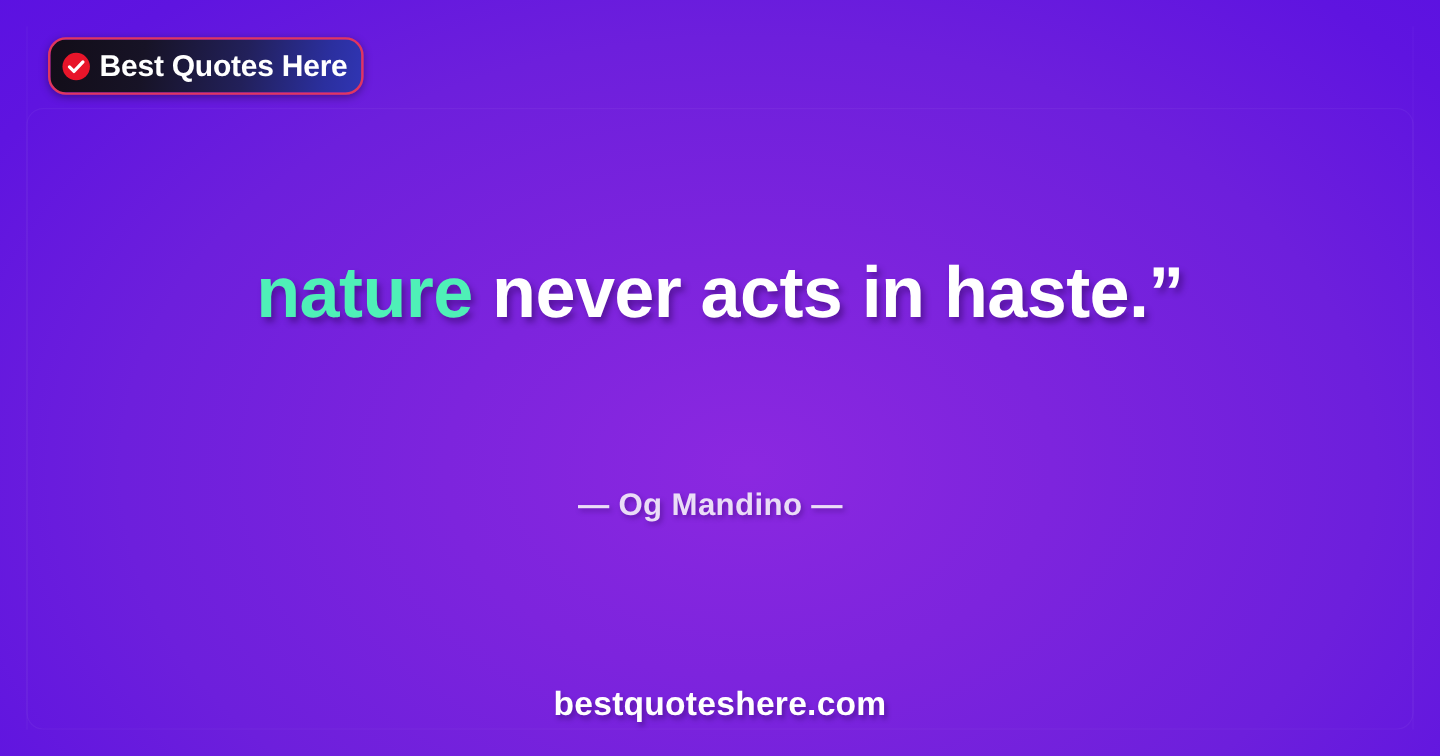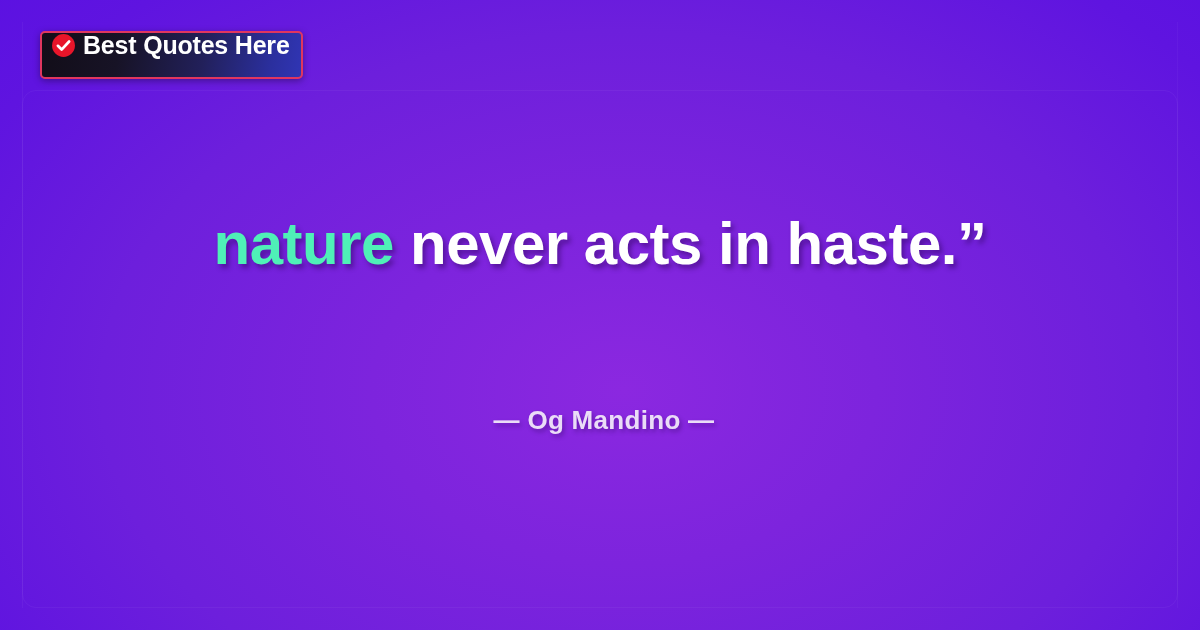--- a/index.html
+++ b/index.html
@@ -46,26 +46,26 @@
     pointer-events: none;
   }
 
   
   #logo-badge {
     position: absolute;
     left: 40px;
     top: 31px;
     height: 48px;
     display: flex;
-    align-items: flex-start;
+    align-items: center;
     gap: 7px;
     padding: 0 11px 0 9px;
     background: linear-gradient(100deg, #120d18 0%, #171326 30%, #22205a 62%, #2b2f9e 88%, #3035b4 100%);
     border: 2px solid #e0365f;
-    border-radius: 5px;
+    border-radius: 15px;
     box-shadow: 0 2px 7px rgba(0,0,0,0.35);
     box-sizing: border-box;
   }
   #check-icon {
     width: 25px;
     height: 25px;
     flex: 0 0 auto;
     display: block;
   }
   #logo-text {
@@ -92,21 +92,21 @@
     color: #ffffff;
     letter-spacing: -0.5px;
     text-shadow: 3px 4px 5px rgba(40,0,80,0.45);
     white-space: nowrap;
   }
   .hl-pink { color: #f8455f; }
   .hl-green { color: #4ff0b7; }
 
   #attribution {
     position: absolute;
-    left: 12px;
+    left: 0;
     top: 405px;
     width: 1184px;
     text-align: center;
     font-size: 26px;
     font-weight: bold;
     color: #eadcf7;
     letter-spacing: 0.3px;
     text-shadow: 2px 3px 4px rgba(40,0,80,0.35);
   }
 
@@ -140,14 +140,15 @@
   </div>
 
   <div id="quote-block">
     <div class="quote-line">
       <span class="hl-green">nature</span><span> never acts in haste.”</span>
     </div>
   </div>
 
   <div id="attribution">— Og Mandino —</div>
 
+  <div id="footer-url">bestquoteshere.com</div>
 
 </div>
 
 </body></html>

